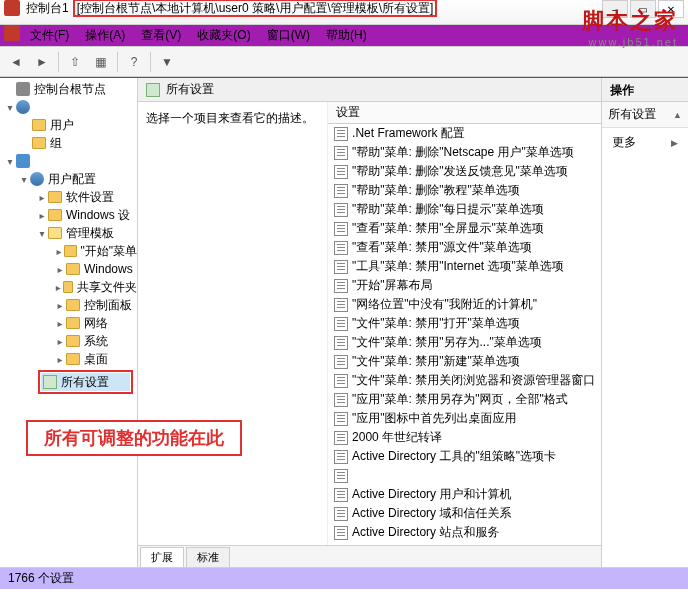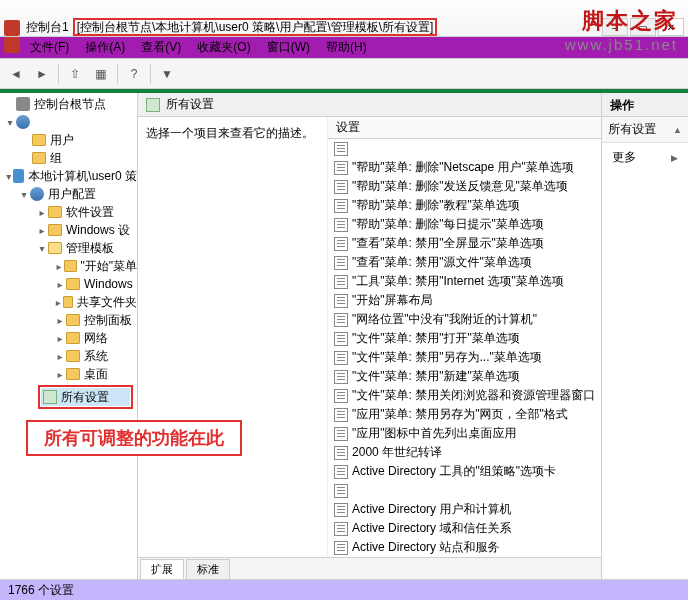--- a/index.html
+++ b/index.html
@@ -1,30 +1,30 @@
 <!DOCTYPE html>
 <html><head>
 <meta charset="utf-8">
 <style>
 * { margin: 0; padding: 0; box-sizing: border-box; font-family: "Microsoft YaHei", Arial, sans-serif; font-size: 12px; }
 body { background: #fff; width: 688px; height: 600px; overflow: hidden; position: relative; }
-.titlebar { height: 37px; background: linear-gradient(#fff,#f4f4f4); border-bottom: 1px solid #d0d0d0; display: flex; align-items: flex-end; padding: 0 4px; }
+.titlebar { height: 25px; background: linear-gradient(#fff,#f4f4f4); border-bottom: 1px solid #d0d0d0; display: flex; align-items: flex-start; padding: 0 4px; }
 .app-icon { width: 16px; height: 16px; background: #c0392b; border-radius: 2px; margin-right: 6px; }
 .title-text { flex: 1; }
 .title-path { border: 2px solid #e03030; padding: 0 2px; margin-left: 4px; }
 .win-btns { display: flex; gap: 2px; }
 .win-btn { width: 26px; height: 18px; border: 1px solid #ccc; background: #f0f0f0; display: flex; align-items: center; justify-content: center; font-size: 10px; cursor: pointer; }
 .win-close { background: #fff; }
 .menubar { height: 22px; background: #a21caf; border-bottom: 1px solid #d0d0d0; display: flex; padding: 0 4px; gap: 4px; }
 .menu-icon { width: 16px; height: 16px; background: #c0392b; border-radius: 2px; }
 .menu-item { padding: 2px 6px; cursor: pointer; }
 .toolbar { height: 30px; background: #f5f5f5; border-bottom: 1px solid #d0d0d0; display: flex; align-items: center; padding: 0 6px; gap: 6px; }
 .tb-btn { width: 20px; height: 20px; border: 1px solid transparent; display: flex; align-items: center; justify-content: center; cursor: pointer; color: #555; }
 .tb-sep { width: 1px; height: 20px; background: #ccc; }
-.main { display: flex; height: 490px; border-top: 4px solid #15803d; }
+.main { display: flex; height: 490px; border-top: 1px solid #15803d; }
 .tree-pane { width: 148px; border-right: 1px solid #d0d0d0; overflow: hidden; background: #fff; padding: 2px 0; }
 .tree-node { display: flex; align-items: center; height: 18px; padding-left: 4px; cursor: pointer; white-space: nowrap; }
 .tw { display: inline-block; width: 12px; text-align: center; color: #666; font-size: 10px; }
 .folder-icon { width: 14px; height: 12px; background: #f5c95f; border: 1px solid #c9a030; border-radius: 1px; margin-right: 4px; display: inline-block; }
 .folder-icon.open { background: #fadf8a; }
 .node-icon { width: 14px; height: 14px; margin-right: 4px; display: inline-block; }
 .console-icon { background: #888; border-radius: 2px; }
 .users-icon { background: linear-gradient(#6aa0d8,#3a70a8); border-radius: 50%; }
 .policy-icon { background: #4a90d0; border-radius: 2px; }
 .settings-icon { background: #d0e8d0; border: 1px solid #7ab07a; }
@@ -45,21 +45,21 @@
 .content-tabs { height: 22px; border-top: 1px solid #d0d0d0; display: flex; align-items: flex-end; background: #f5f5f5; padding-left: 2px; }
 .ctab { padding: 2px 10px; border: 1px solid #ccc; border-bottom: none; background: #f0f0f0; cursor: pointer; margin-right: 2px; font-size: 11px; margin-top: 12px; }
 .ctab.active { background: #fff; }
 .actions-pane { width: 92px; background: #fff; }
 .actions-header { height: 24px; background: #f0f0f0; border-bottom: 1px solid #d0d0d0; padding: 4px 8px; font-weight: bold; }
 .actions-sub { padding: 4px 6px; background: #f8f8f8; border-bottom: 1px solid #e0e0e0; display: flex; justify-content: space-between; align-items: center; }
 .actions-item { padding: 6px 10px; cursor: pointer; display: flex; align-items: center; justify-content: space-between; }
 .statusbar { height: 22px; border-top: 1px solid #d0d0d0; background: #c4b5fd; display: flex; align-items: center; padding: 0 8px; }
 .watermark { position: absolute; right: 10px; top: 6px; text-align: right; z-index: 20; pointer-events: none; }
 .wm1 { color: #c01818; font-size: 22px; font-weight: bold; font-family: "KaiTi","STKaiti",serif; letter-spacing: 2px; }
-.wm2 { color: #888; font-size: 15px; letter-spacing: 2px; }
+.wm2 { color: #888; font-size: 11px; letter-spacing: 2px; }
 .arrow { font-size: 9px; color: #666; }
 ::-webkit-scrollbar { width: 16px; }
 ::-webkit-scrollbar-track { background: #f0f0f0; }
 ::-webkit-scrollbar-thumb { background: #c8c8c8; border: 1px solid #aaa; }
 </style>
 </head>
 <body>
 
 <div class="watermark">
   <div class="wm1">脚本之家</div>
@@ -115,21 +115,20 @@
         <span class="folder-icon"></span>
         <span>用户</span>
       </div>
     <div class="tree-node" style="padding-left:32px">
         <span class="folder-icon"></span>
         <span>组</span>
       </div>
     <div class="tree-node" style="padding-left:4px">
         <span class="tw">▾</span>
         <span class="node-icon policy-icon"></span>
-        <span>本地计算机\user0 策</span>
       </div>
     <div class="tree-node" style="padding-left:18px">
         <span class="tw">▾</span>
         <span class="node-icon users-icon"></span>
         <span>用户配置</span>
       </div>
     <div class="tree-node" style="padding-left:36px">
         <span class="tw">▸</span>
         <span class="folder-icon"></span>
         <span>软件设置</span>
@@ -196,20 +195,21 @@
       <div class="desc-col">
         <div>选择一个项目来查看它的描述。</div>
       </div>
       <div class="list-col">
         <div class="list-header">
             <span>设置</span>
           </div>
         <div class="list-body" id="list-body">
             <div class="list-item">
               <span class="li-icon"></span>
+              <span>.Net Framework 配置</span>
             </div>
             <div class="list-item">
               <span class="li-icon"></span>
               <span>"帮助"菜单: 删除"Netscape 用户"菜单选项</span>
             </div>
             <div class="list-item">
               <span class="li-icon"></span>
               <span>"帮助"菜单: 删除"发送反馈意见"菜单选项</span>
             </div>
             <div class="list-item">

